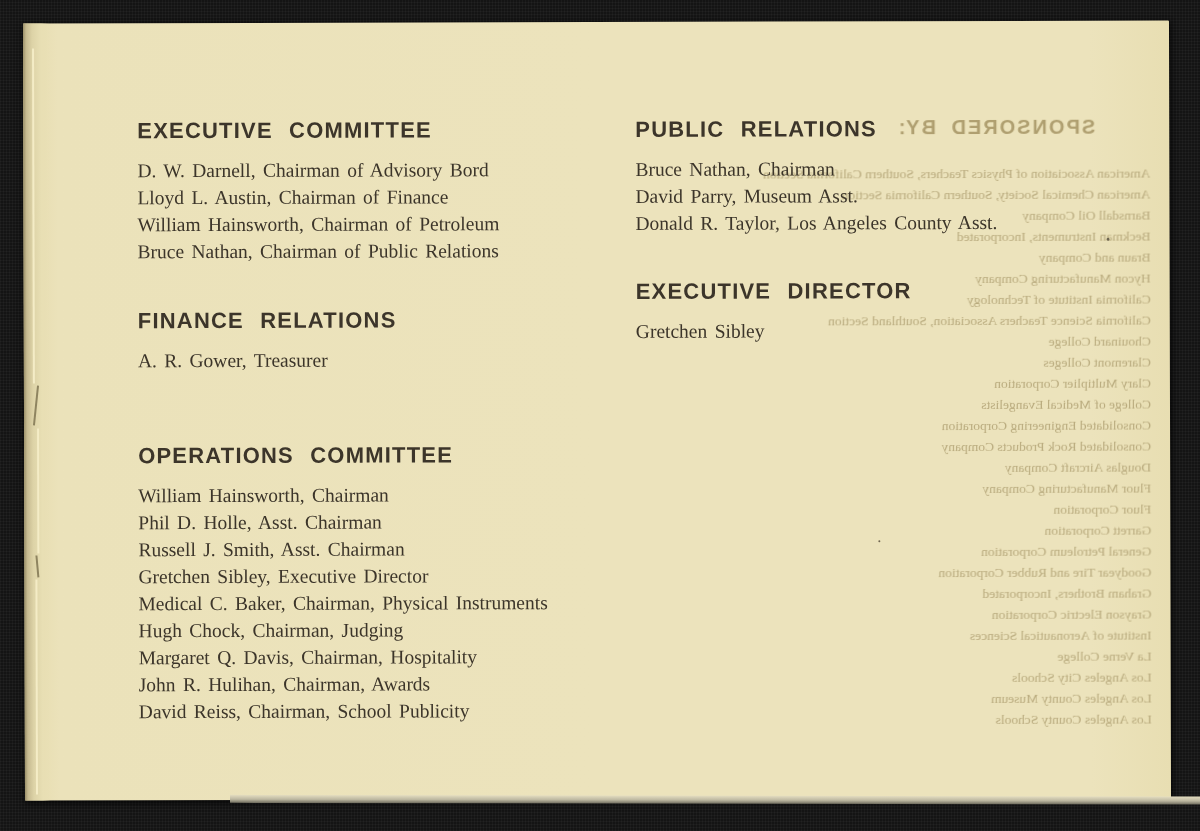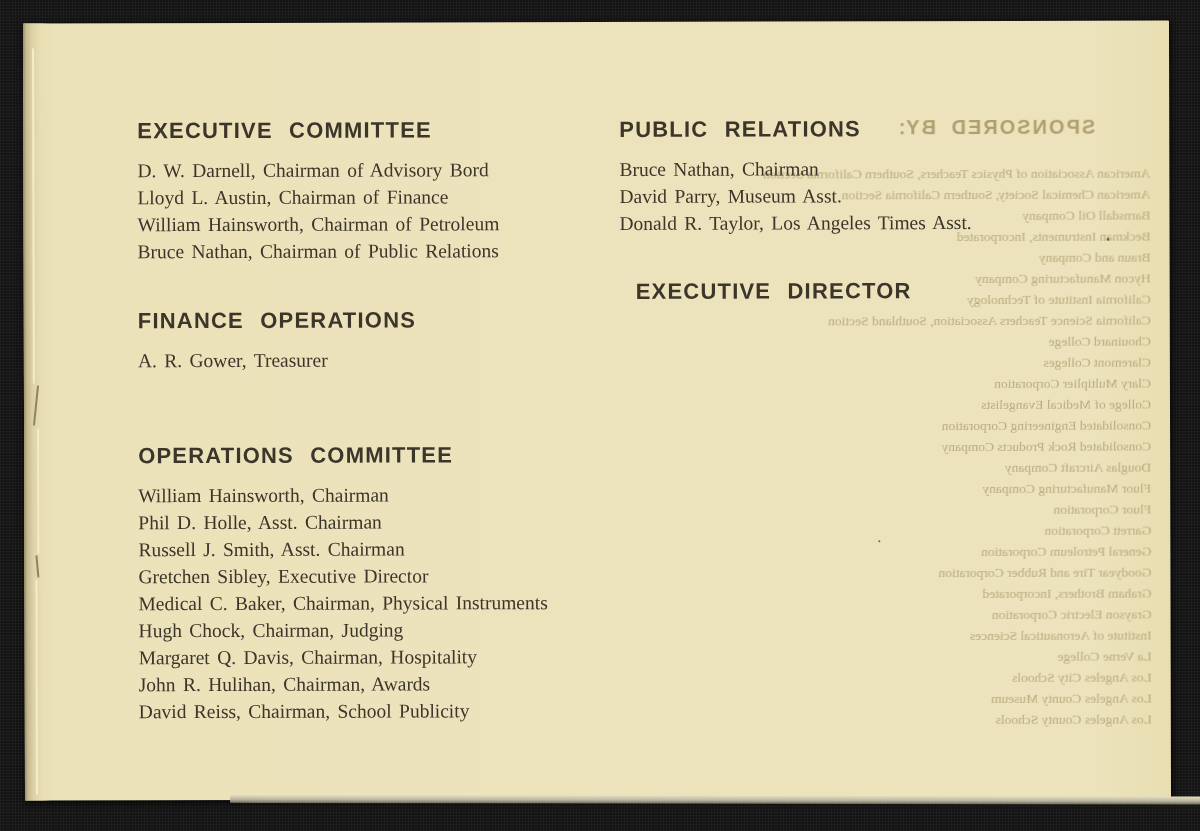--- a/index.html
+++ b/index.html
@@ -120,21 +120,21 @@
       <span class="nm">William Hainsworth,</span>
       <span class="rl">Chairman of Petroleum</span>
     </div>
     <div class="row">
       <span class="nm">Bruce Nathan,</span>
       <span class="rl">Chairman of Public Relations</span>
     </div>
   </section>
 
   <section class="sec" style="left:114px;top:285px;">
-    <h2 class="sec-title">FINANCE OPERATIONS</h2>
+    <h2 class="sec-title">FINANCE RELATIONS</h2>
     <div class="row">
       <span class="nm">A. R. Gower,</span>
       <span class="rl">Treasurer</span>
     </div>
   </section>
 
   <section class="sec" style="left:114px;top:420px;">
     <h2 class="sec-title">OPERATIONS COMMITTEE</h2>
     <div class="row">
       <span class="nm">William Hainsworth,</span>
@@ -167,36 +167,40 @@
     <div class="row">
       <span class="nm">John R. Hulihan,</span>
       <span class="rl">Chairman, Awards</span>
     </div>
     <div class="row">
       <span class="nm">David Reiss,</span>
       <span class="rl">Chairman, School Publicity</span>
     </div>
   </section>
 
-  <section class="sec" style="left:596px;top:95px;">
+  <section class="sec" style="left:612px;top:95px;">
     <h2 class="sec-title">PUBLIC RELATIONS</h2>
     <div class="row">
       <span class="nm">Bruce Nathan,</span>
       <span class="rl">Chairman</span>
     </div>
     <div class="row">
       <span class="nm">David Parry,</span>
       <span class="rl">Museum Asst.</span>
     </div>
     <div class="row">
       <span class="nm">Donald R. Taylor,</span>
-      <span class="rl">Los Angeles Times Asst.</span>
+      <span class="rl">Los Angeles County Asst.</span>
     </div>
   </section>
 
   <section class="sec" style="left:612px;top:257px;">
     <h2 class="sec-title">EXECUTIVE DIRECTOR</h2>
+    <div class="row">
+      <span class="nm">Gretchen Sibley</span>
+      <span class="rl"></span>
+    </div>
   </section>
 
   <div class="speck" style="left:1083px;top:217px;width:3px;height:3px;"></div>
   <div class="speck" style="left:854px;top:519px;width:2px;height:2px;"></div>
 
 </div>
 
 </body></html>

